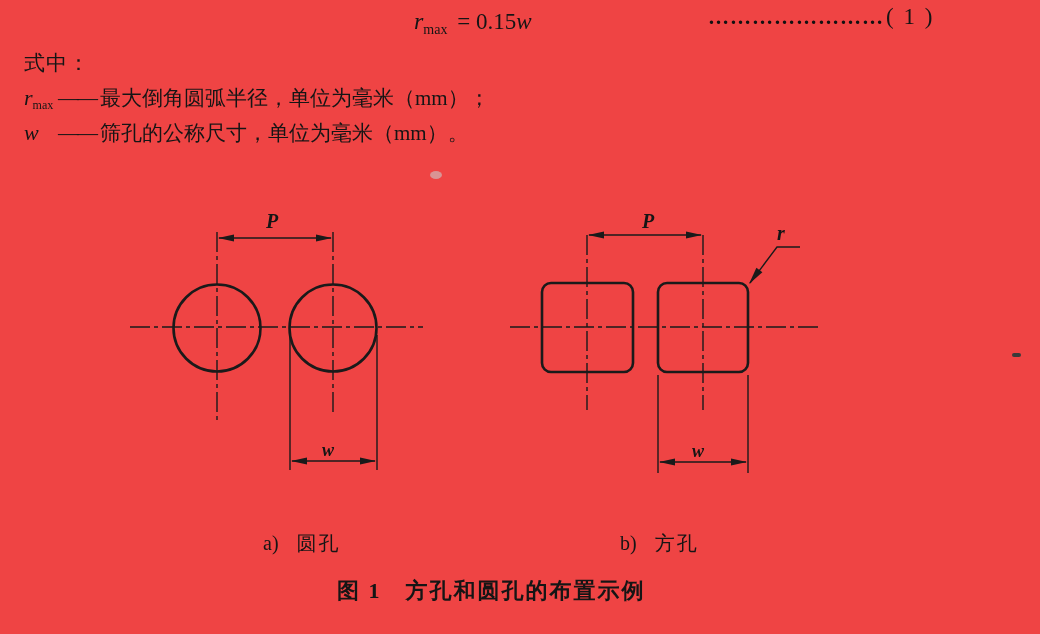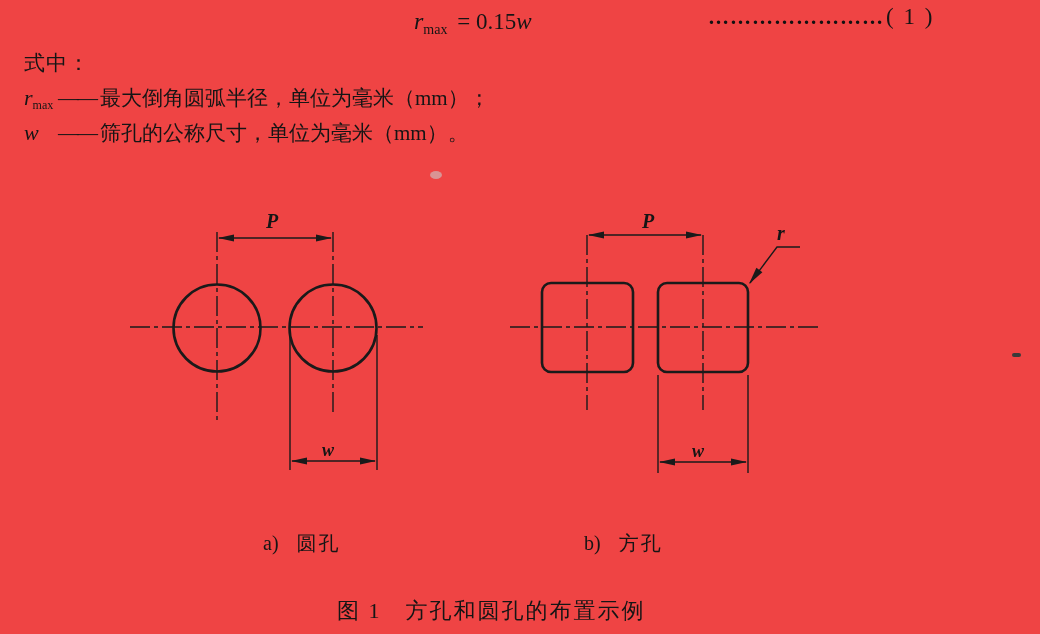--- a/index.html
+++ b/index.html
@@ -44,22 +44,22 @@
   .lbl-p2 { left:642px; top:210px; }
   .lbl-w1 { left:322px; top:440px; font-size:18px; }
   .lbl-w2 { left:692px; top:441px; font-size:18px; }
   .lbl-r  { left:777px; top:222px; }
 
   
   .subcap { font-size:20px; font-weight:normal; white-space:nowrap; }
   .subcap .pfx { font-family:"Liberation Serif", serif; margin-right:18px; }
   .subcap .ttl { letter-spacing:2px; }
   .cap-a { left:263px; top:530px; }
-  .cap-b { left:584px; top:530px; }
-  .fig-caption { left:337px; top:596px; font-size:22px; font-weight:normal; letter-spacing:2px; white-space:nowrap; }
+  .cap-b { left:620px; top:530px; }
+  .fig-caption { left:337px; top:576px; font-size:22px; font-weight:bold; letter-spacing:2px; white-space:nowrap; }
 
   
   .smudge { left:430px; top:171px; width:12px; height:8px; background:#c9c9c9; border-radius:50%; opacity:.6; }
   .speck  { left:1012px; top:353px; width:9px; height:4px; background:#3a3a3a; border-radius:2px; }
 </style>
 </head>
 <body>
 
 <div class="page">
 

